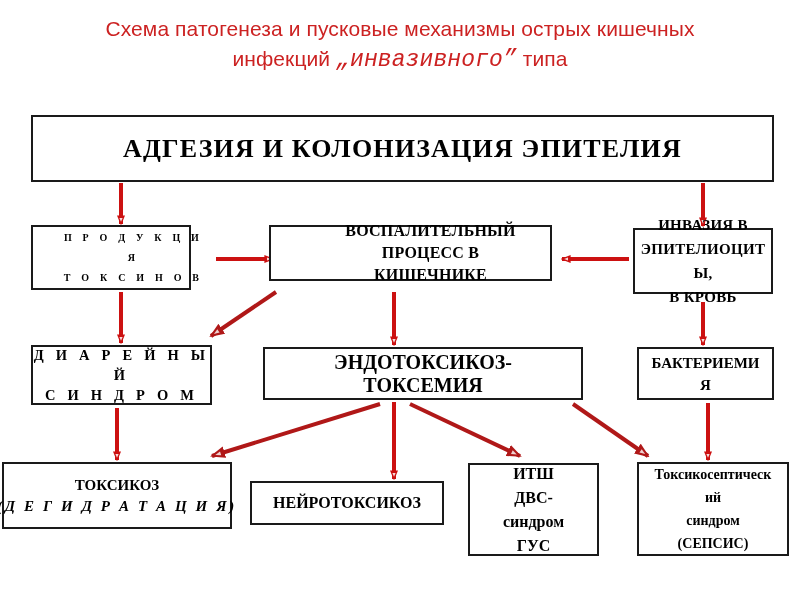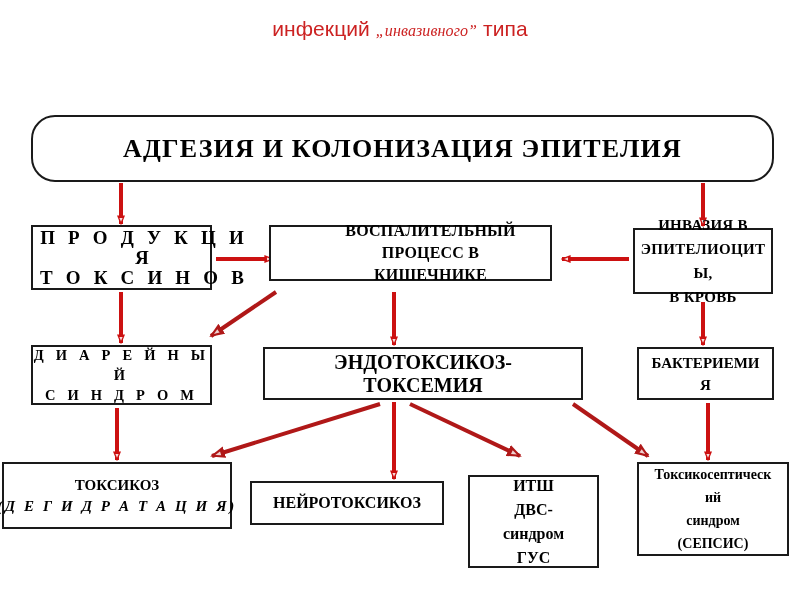--- a/index.html
+++ b/index.html
@@ -17,23 +17,23 @@
     position:absolute;left:0;top:14px;width:800px;
     text-align:center;
     color:#cc2222;
     font-family:"Liberation Sans", sans-serif;
     font-size:21px;
     font-weight:400;
     line-height:30px;
     letter-spacing:.1px;
   }
   #title .ital{
-    font-family:Liberation Serif, serif;
+    font-family:Liberation Mono, monospace;
     font-style:italic;
-    font-size:16px;
+    font-size:23px;
   }
 
   
   .box{
     position:absolute;
     box-sizing:border-box;
     background:#ffffff;
     border:2px solid #1a1a1a;
     color:#000000;
     text-align:center;
@@ -44,27 +44,26 @@
     font-weight:bold;
     z-index:3;
   }
   .box .ln{display:block;white-space:nowrap;}
 
   
   #b-adhesion{
     left:31px;top:115px;width:743px;height:67px;
     font-size:26px;
     letter-spacing:1.2px;
-    border-radius:24px;
   }
 
   
   #b-toxins{
-    left:31px;top:225px;width:181px;height:65px;
-    font-size:19px;
+    left:31px;top:225px;width:160px;height:65px;
+    font-size:10px;
     letter-spacing:4.2px;
     line-height:20px;
     padding-left:45px;
   }
   #b-inflam{
     left:269px;top:225px;width:283px;height:56px;
     font-size:16px;
     line-height:22px;
     letter-spacing:.2px;
     padding-left:40px;
@@ -108,37 +107,37 @@
     font-size:15px;
   }
   #b-neuro{
     left:250px;top:481px;width:194px;height:44px;
     font-size:16px;
   }
   #b-itsh{
     left:468px;top:463px;width:131px;height:93px;
     font-size:16px;
     line-height:24px;
-    margin-top:12px;
   }
   #b-sepsis{
     left:637px;top:462px;width:152px;height:94px;
     font-size:14px;
     line-height:23px;
   }
 
   
   #arrows{position:absolute;left:0;top:0;width:800px;height:600px;z-index:1;}
 </style>
 </head>
 <body>
 
 <div id="stage">
 
   <div id="title">
+    <div>Схема патогенеза и пусковые механизмы острых кишечных</div>
     <div><span>инфекций </span><span class="ital">„инвазивного”</span><span> типа</span></div>
   </div>
 
   <svg id="arrows" viewBox="0 0 800 600" xmlns="http://www.w3.org/2000/svg">
     <defs>
       <marker id="ah" markerWidth="10" markerHeight="8" refX="8.6" refY="4" orient="auto" markerUnits="userSpaceOnUse">
         <path d="M0,0 L10,4 L0,8 z" fill="#cc1111"></path>
         <path d="M2.6,2.4 L6.4,4 L2.6,5.6 z" fill="#ffffff" opacity="0.85"></path>
       </marker>
       <marker id="ahd" markerWidth="15" markerHeight="12" refX="13" refY="6" orient="auto" markerUnits="userSpaceOnUse">

